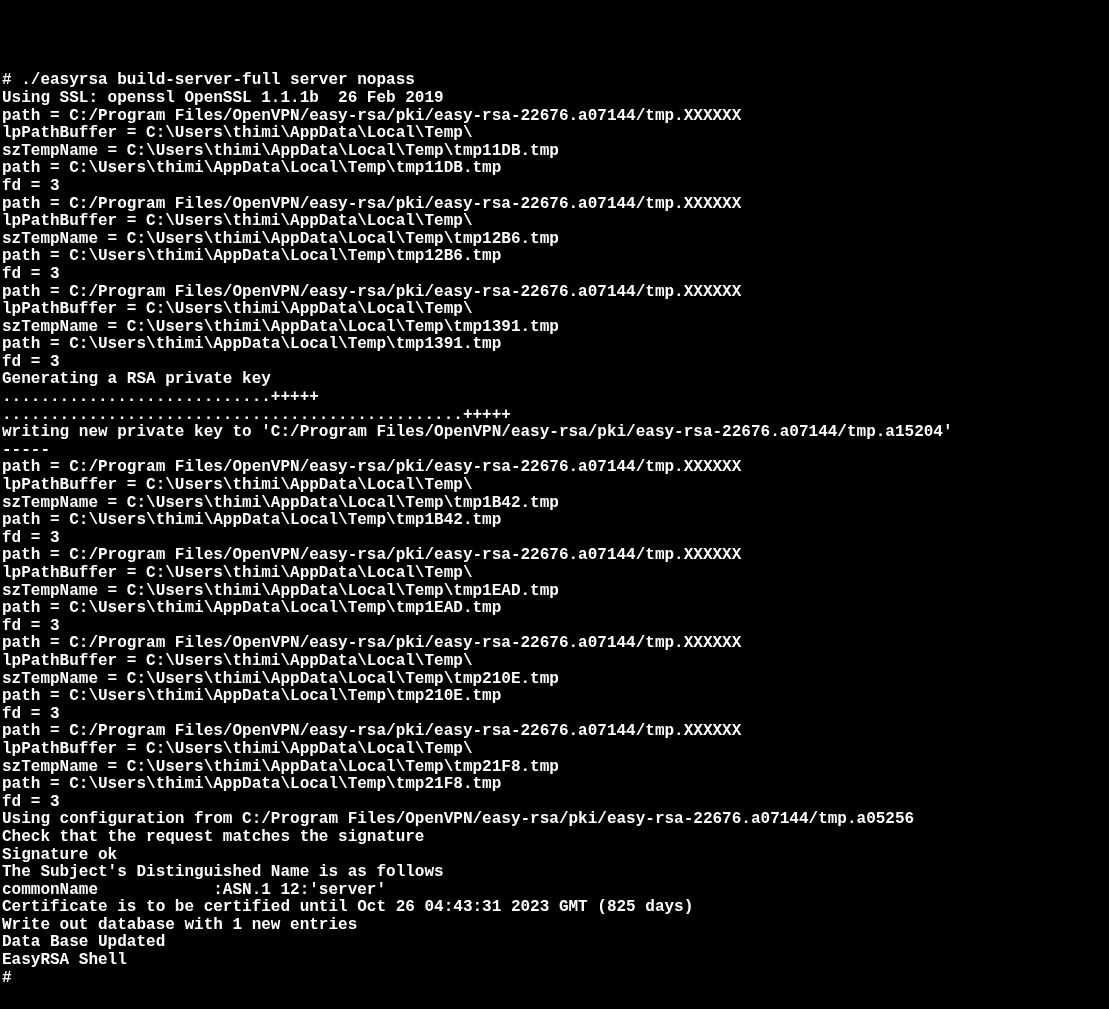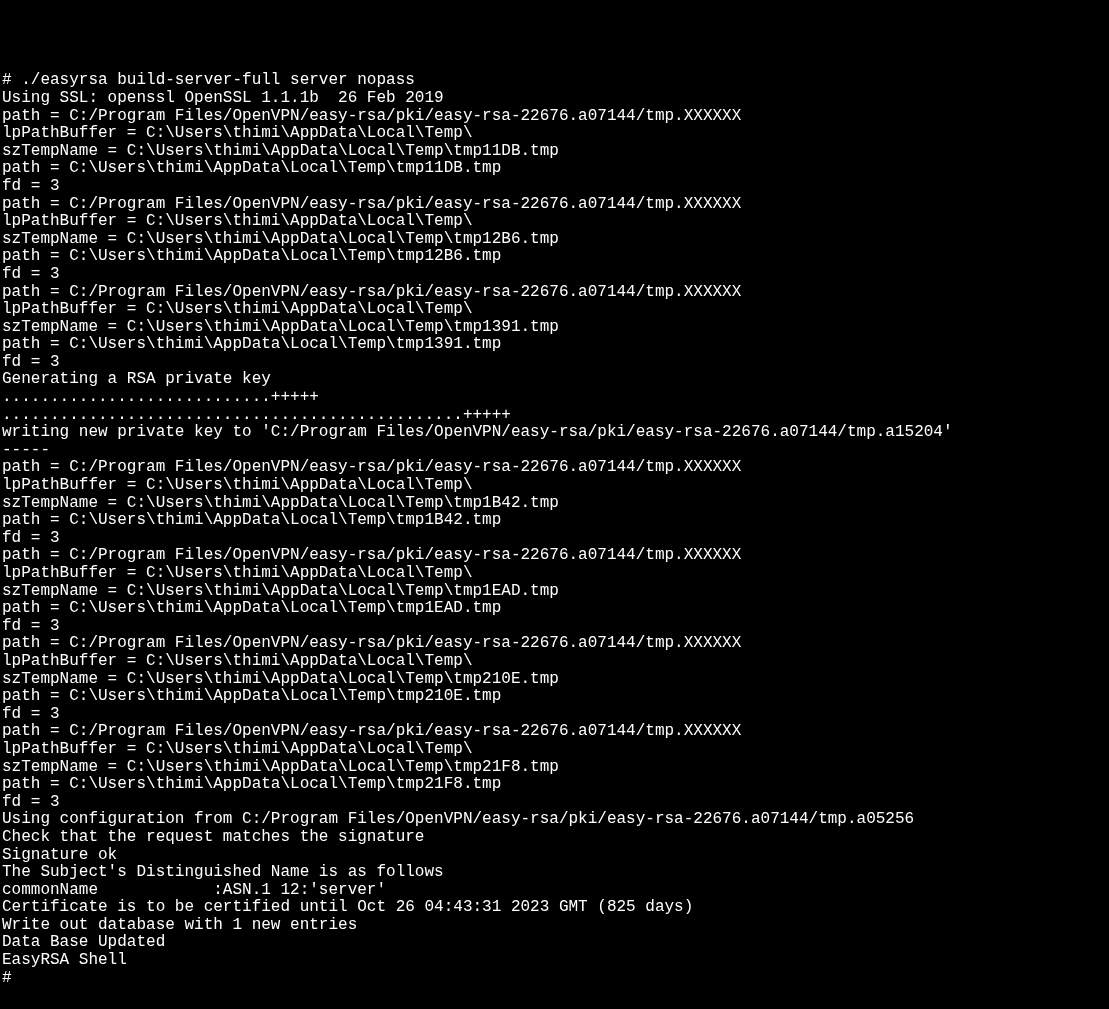--- a/index.html
+++ b/index.html
@@ -11,20 +11,21 @@
       margin: 0;
       padding: 2px;
       white-space: pre;
       overflow-x: auto;
     }
     .terminal {
       width: 100%;
     }
     .line {
       display: block;
+      font-weight: bold;
     }
   </style>
 </head>
 <body>
 
 
 
 <div class="terminal" id="terminal-root"><span class="line"># ./easyrsa build-server-full server nopass</span><span class="line">Using SSL: openssl OpenSSL 1.1.1b  26 Feb 2019</span><span class="line">path = C:/Program Files/OpenVPN/easy-rsa/pki/easy-rsa-22676.a07144/tmp.XXXXXX</span><span class="line">lpPathBuffer = C:\Users\thimi\AppData\Local\Temp\</span><span class="line">szTempName = C:\Users\thimi\AppData\Local\Temp\tmp11DB.tmp</span><span class="line">path = C:\Users\thimi\AppData\Local\Temp\tmp11DB.tmp</span><span class="line">fd = 3</span><span class="line">path = C:/Program Files/OpenVPN/easy-rsa/pki/easy-rsa-22676.a07144/tmp.XXXXXX</span><span class="line">lpPathBuffer = C:\Users\thimi\AppData\Local\Temp\</span><span class="line">szTempName = C:\Users\thimi\AppData\Local\Temp\tmp12B6.tmp</span><span class="line">path = C:\Users\thimi\AppData\Local\Temp\tmp12B6.tmp</span><span class="line">fd = 3</span><span class="line">path = C:/Program Files/OpenVPN/easy-rsa/pki/easy-rsa-22676.a07144/tmp.XXXXXX</span><span class="line">lpPathBuffer = C:\Users\thimi\AppData\Local\Temp\</span><span class="line">szTempName = C:\Users\thimi\AppData\Local\Temp\tmp1391.tmp</span><span class="line">path = C:\Users\thimi\AppData\Local\Temp\tmp1391.tmp</span><span class="line">fd = 3</span><span class="line">Generating a RSA private key</span><span class="line">............................+++++</span><span class="line">................................................+++++</span><span class="line">writing new private key to 'C:/Program Files/OpenVPN/easy-rsa/pki/easy-rsa-22676.a07144/tmp.a15204'</span><span class="line">-----</span><span class="line">path = C:/Program Files/OpenVPN/easy-rsa/pki/easy-rsa-22676.a07144/tmp.XXXXXX</span><span class="line">lpPathBuffer = C:\Users\thimi\AppData\Local\Temp\</span><span class="line">szTempName = C:\Users\thimi\AppData\Local\Temp\tmp1B42.tmp</span><span class="line">path = C:\Users\thimi\AppData\Local\Temp\tmp1B42.tmp</span><span class="line">fd = 3</span><span class="line">path = C:/Program Files/OpenVPN/easy-rsa/pki/easy-rsa-22676.a07144/tmp.XXXXXX</span><span class="line">lpPathBuffer = C:\Users\thimi\AppData\Local\Temp\</span><span class="line">szTempName = C:\Users\thimi\AppData\Local\Temp\tmp1EAD.tmp</span><span class="line">path = C:\Users\thimi\AppData\Local\Temp\tmp1EAD.tmp</span><span class="line">fd = 3</span><span class="line">path = C:/Program Files/OpenVPN/easy-rsa/pki/easy-rsa-22676.a07144/tmp.XXXXXX</span><span class="line">lpPathBuffer = C:\Users\thimi\AppData\Local\Temp\</span><span class="line">szTempName = C:\Users\thimi\AppData\Local\Temp\tmp210E.tmp</span><span class="line">path = C:\Users\thimi\AppData\Local\Temp\tmp210E.tmp</span><span class="line">fd = 3</span><span class="line">path = C:/Program Files/OpenVPN/easy-rsa/pki/easy-rsa-22676.a07144/tmp.XXXXXX</span><span class="line">lpPathBuffer = C:\Users\thimi\AppData\Local\Temp\</span><span class="line">szTempName = C:\Users\thimi\AppData\Local\Temp\tmp21F8.tmp</span><span class="line">path = C:\Users\thimi\AppData\Local\Temp\tmp21F8.tmp</span><span class="line">fd = 3</span><span class="line">Using configuration from C:/Program Files/OpenVPN/easy-rsa/pki/easy-rsa-22676.a07144/tmp.a05256</span><span class="line">Check that the request matches the signature</span><span class="line">Signature ok</span><span class="line">The Subject's Distinguished Name is as follows</span><span class="line">commonName            :ASN.1 12:'server'</span><span class="line">Certificate is to be certified until Oct 26 04:43:31 2023 GMT (825 days)</span><span class="line"></span><span class="line">Write out database with 1 new entries</span><span class="line">Data Base Updated</span><span class="line"></span><span class="line"></span><span class="line">EasyRSA Shell</span><span class="line"># </span></div>
 
 

